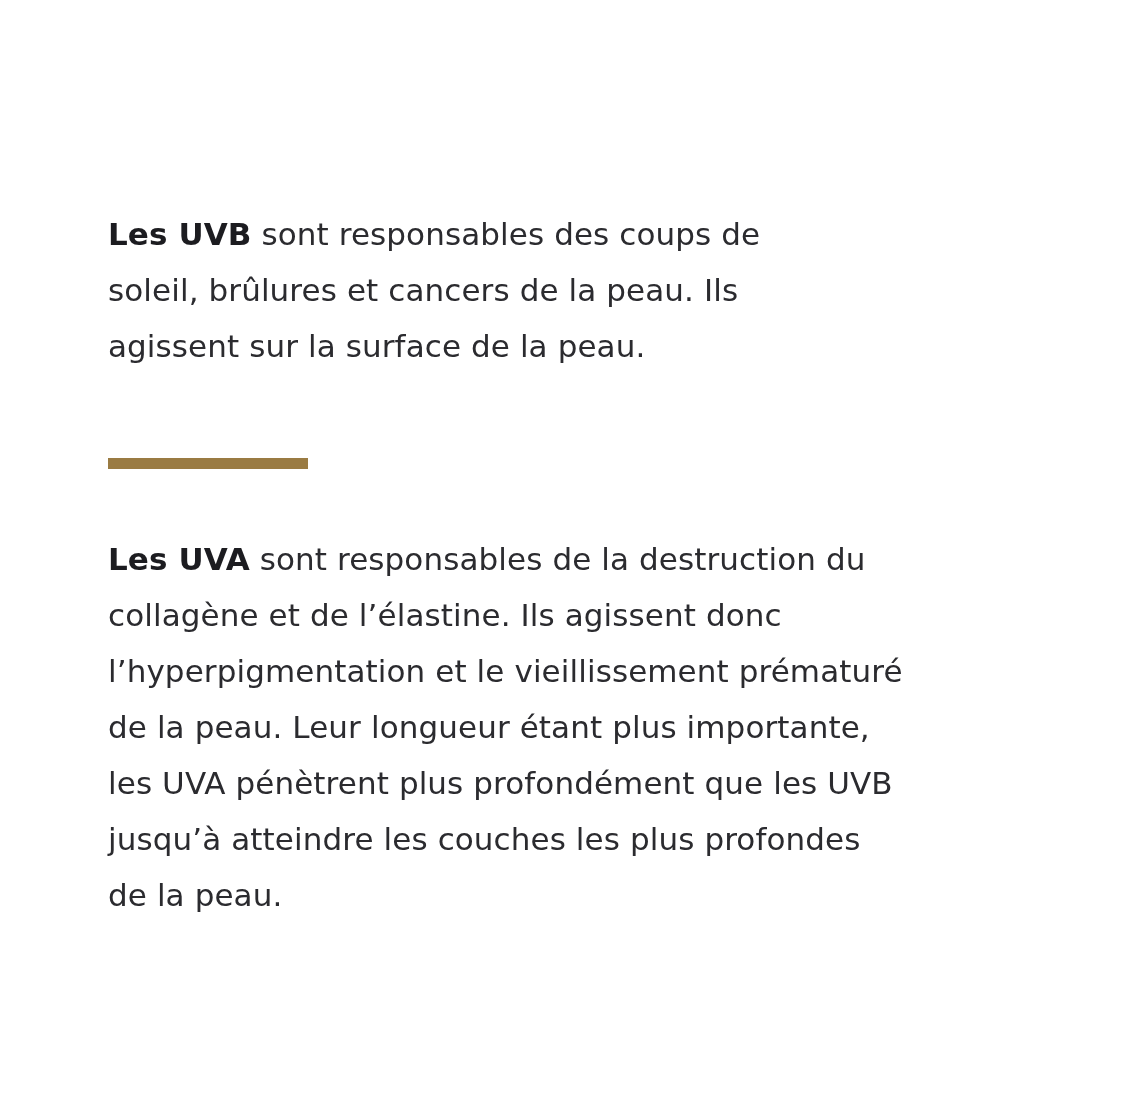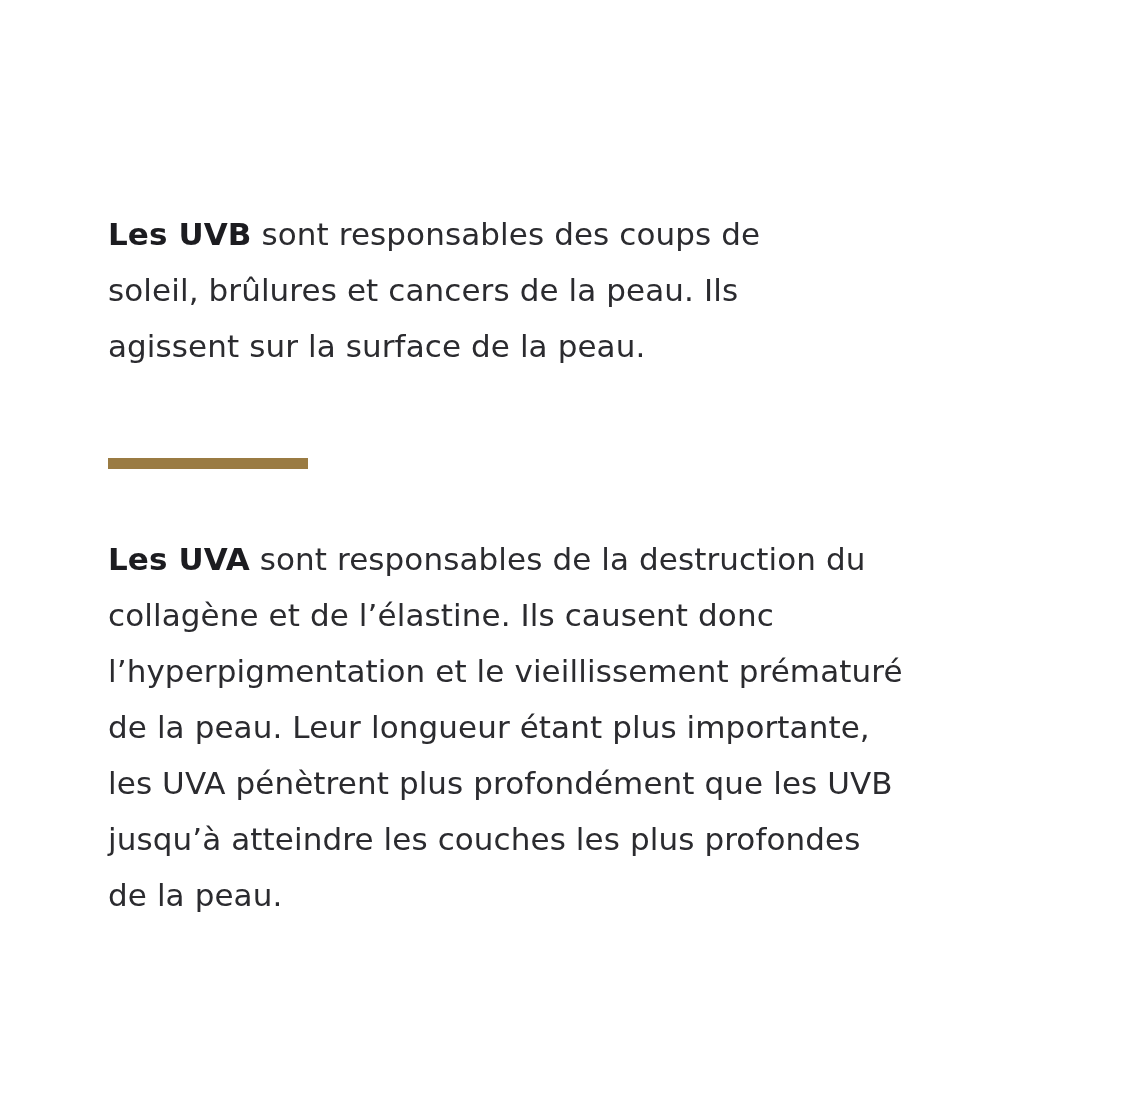--- a/index.html
+++ b/index.html
@@ -50,16 +50,16 @@
 
 <div class="page">
 
   <p class="paragraph block-uvb">
     <span class="lead">Les UVB</span><span> sont responsables des coups de soleil, brûlures et cancers de la peau. Ils agissent sur la surface de la peau.</span>
   </p>
 
   <div class="divider" style="background: rgb(154, 123, 67);"></div>
 
   <p class="paragraph block-uva">
-    <span class="lead">Les UVA</span><span> sont responsables de la destruction du collagène et de l’élastine. Ils causent donc l’hyperpigmentation et le vieillissement prématuré de la peau. Leur longueur étant plus importante, les UVA pénètrent plus profondément que les UVB jusqu’à atteindre les couches les plus profondes de la peau.</span>
+    <span class="lead">Les UVA</span><span> sont responsables de la destruction du collagène et de l’élastine. Ils agissent donc l’hyperpigmentation et le vieillissement prématuré de la peau. Leur longueur étant plus importante, les UVA pénètrent plus profondément que les UVB jusqu’à atteindre les couches les plus profondes de la peau.</span>
   </p>
 
 </div>
 
 </body></html>

